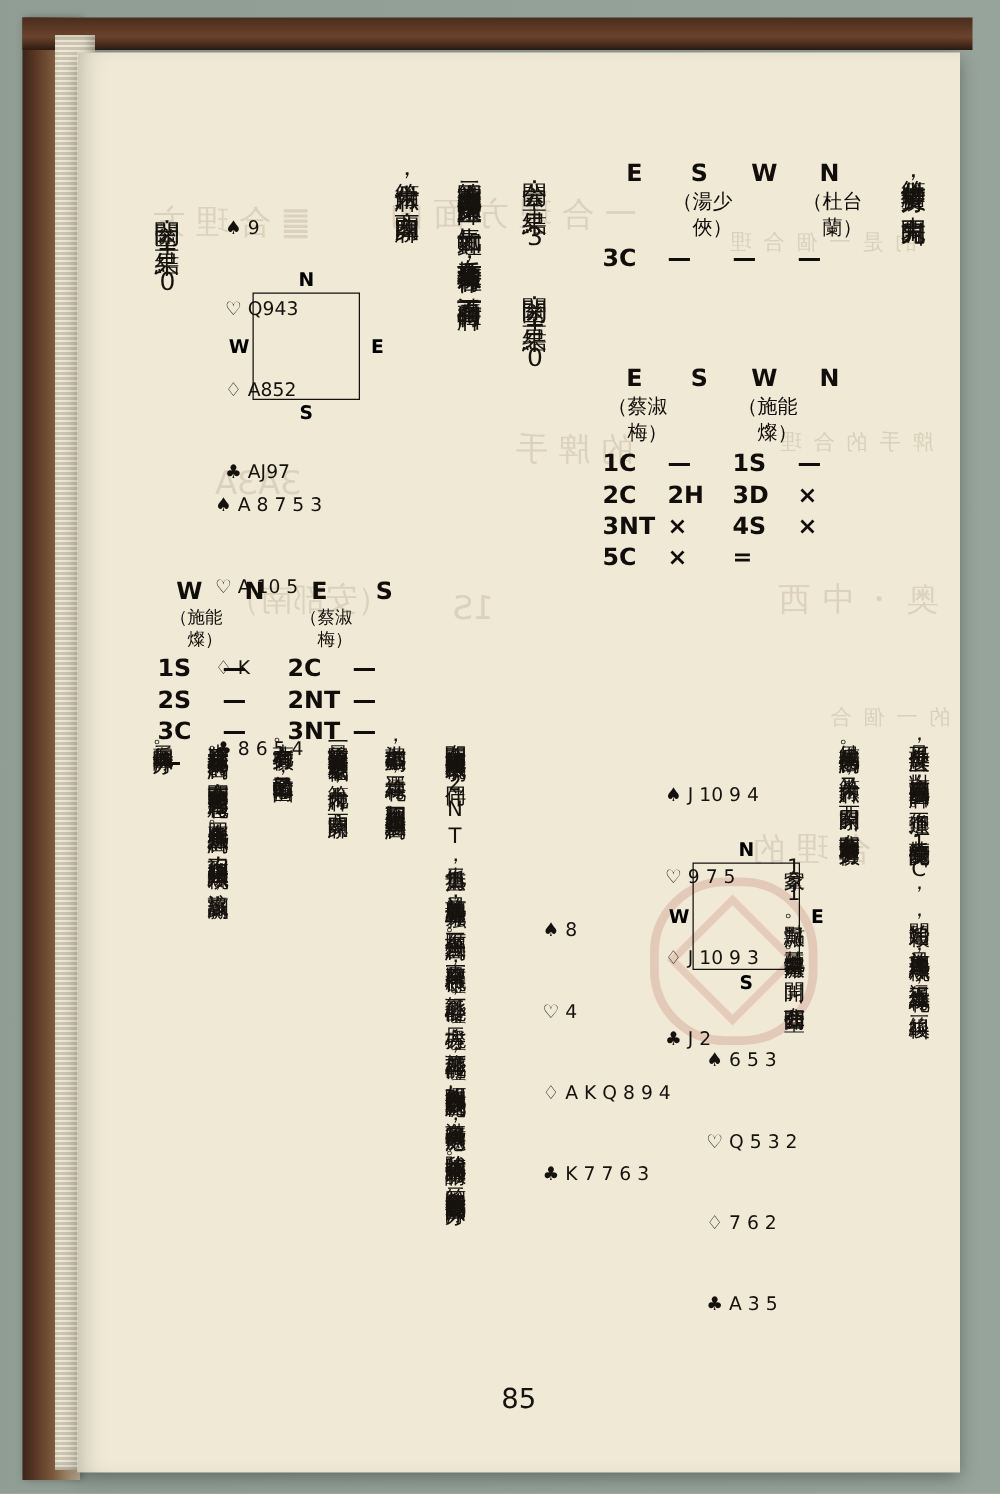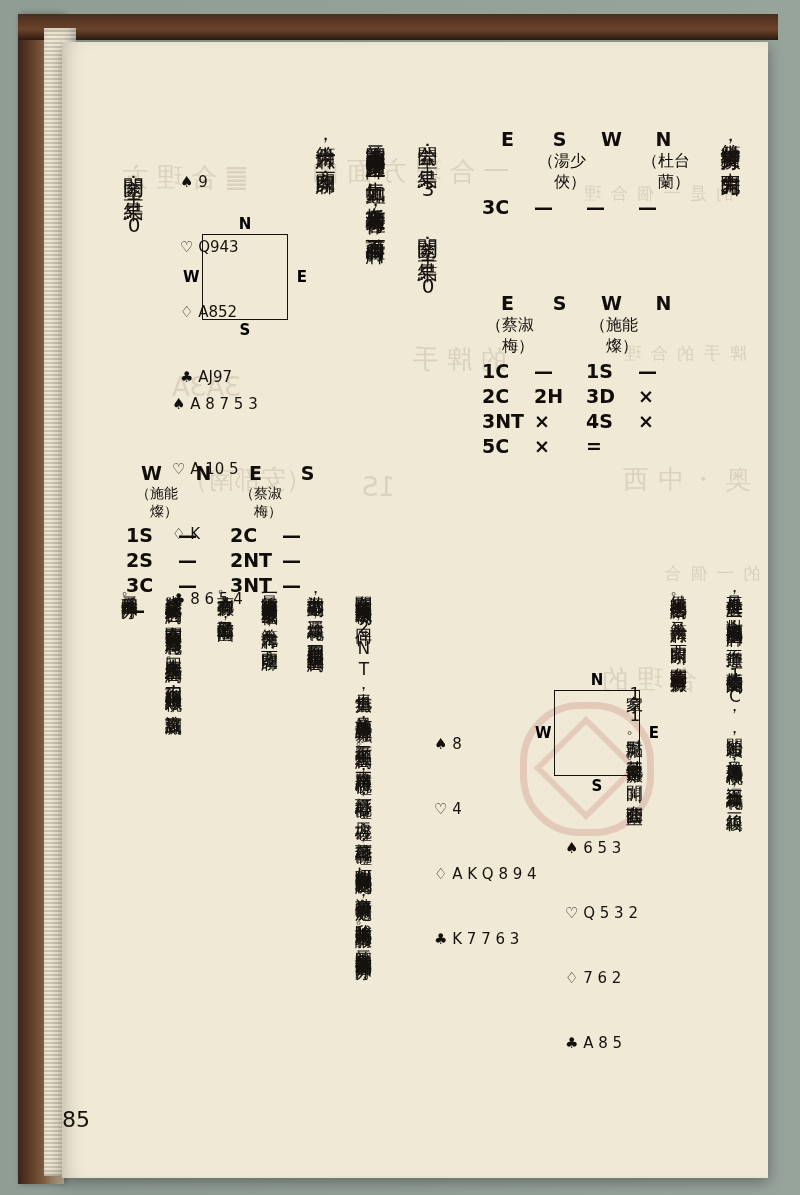--- a/index.html
+++ b/index.html
@@ -71,21 +71,21 @@
   .bidrow span{width:52px;}
   
   .hand{position:absolute;font-size:15px;line-height:1.45;color:#15120e;white-space:pre;}
   .compass{position:absolute;width:84px;height:84px;border:1.6px solid #15120e;}
   .compass span{position:absolute;font-size:15px;font-weight:bold;}
   .cn{left:50%;top:-20px;transform:translateX(-50%);}
   .cs{left:50%;bottom:-20px;transform:translateX(-50%);}
   .cw{left:-20px;top:50%;transform:translateY(-50%);}
   .ce{right:-20px;top:50%;transform:translateY(-50%);}
   .pagenum{
-    position:absolute;left:0;width:706px;bottom:46px;
+    position:absolute;left:0;width:706px;text-align:center;bottom:46px;
     font-size:22px;color:#15120e;font-family:"DejaVu Sans","Liberation Sans",sans-serif;
   }
   .divider{position:absolute;left:46px;top:592px;width:612px;height:1px;background:transparent;}
 </style>
 </head>
 <body>
 
 <div id="book">
   <div id="spine"></div>
   <div id="topboard"></div>
@@ -237,41 +237,47 @@
     </div>
 
     <div class="divider"></div>
 
     <div class="vtext blk" style="right:22px;top:540px;height:420px;font-size:17px;">且不提什麼牌，對方一流橋手只弱三圈叫牌，不無道理。蔡橋手竟能聞叫1C，開始追殺，施兄努力逃四線黑桃，逼得上五線梅花，三線後叫</div>
 
     <div class="vtext blk" style="right:78px;top:540px;height:420px;font-size:17px;">結果完成賭倍合約。又第十六付牌，西家開叫。在公開室東西方有身價</div>
 
     <div class="vtext blk" style="right:122px;top:640px;height:320px;font-size:17px;">家拿11點派司。其他三家皆派司。開叫。在公開室西</div>
 
+    <div class="hand" style="left:470px;top:540px;">
+      <div>♠ J 10 9 4</div>
+      <div>♡ 9 7 5</div>
+      <div>♢ J 10 9 3</div>
+      <div>♣ J 2</div>
+    </div>
 
     <div class="compass" style="left:492px;top:648px;">
       <span class="cn">N</span>
       <span class="ce">E</span>
       <span class="cs">S</span>
       <span class="cw">W</span>
     </div>
 
     <div class="hand" style="left:372px;top:648px;">
       <div>♠ 8</div>
       <div>♡ 4</div>
       <div>♢ A K Q 8 9 4</div>
       <div>♣ K 7 7 6 3</div>
     </div>
 
 
     <div class="hand" style="left:470px;top:752px;margin-left:33px;">
       <div>♠ 6 5 3</div>
       <div>♡ Q 5 3 2</div>
       <div>♢ 7 6 2</div>
-      <div>♣ A 8 5</div>
+      <div>♣ A 3 5</div>
     </div>
 
     <div class="vtext blk" style="left:290px;top:540px;height:420px;font-size:17px;">在關閉室施橋手連叫二次黑桃示弱，同伴2NT也示無力量，施兄顧及牌型上方塊單強，不願打二無王合約。本牌只有黑桃一磴，紅心可能二磴，方塊二磴，梅花可能二磴，如何吃夠九付牌完成合約呢？請向臺管局供應處，我除福將蔡淑梅請教。第二圈我隊贏了廿四個國際序分。</div>
 
     <div class="vtext blk" style="left:242px;top:540px;height:420px;font-size:17px;">計七個贏磴不到，選三線梅花，想不到同伴叫上三線無王合約。</div>
 
     <div class="vtext blk" style="left:196px;top:540px;height:420px;font-size:17px;">最後一圈福將可沒有那麼多福氣了，第十九付牌，西家開牌：</div>
 
     <div class="vtext blk" style="left:152px;top:540px;height:420px;font-size:17px;">南北方有身價。敵方已輸了前二圈，</div>
 

